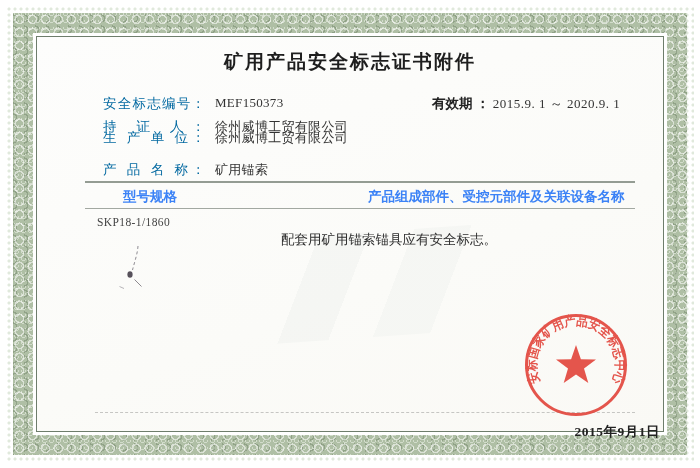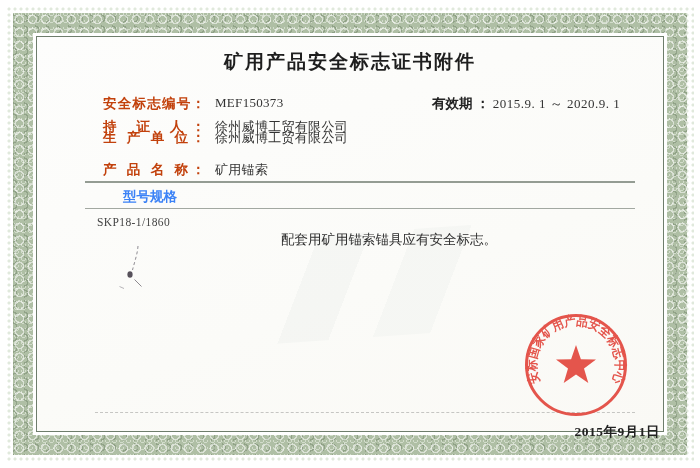--- a/index.html
+++ b/index.html
@@ -34,22 +34,22 @@
     border:1.5px solid #6e7d6c;
     background:linear-gradient(160deg,#fdfdfc 0%,#fbfbf8 60%,#faf9f5 100%);
   }
   .abs{position:absolute;}
   .title{
     left:0;right:0;top:49px;text-align:center;
     font-size:19px;font-weight:bold;letter-spacing:2px;color:#1e1e1e;
   }
   .frow{height:16px;font-size:13.5px;white-space:nowrap;}
   .flabel{
-    display:inline-block;width:102px;font-weight:bold;
-    text-align:justify;text-align-last:justify;color:#c2410c;
+    display:inline-block;width:102px;font-weight:normal;
+    text-align:justify;text-align-last:justify;color:#0369a1;
   }
   .fvalue{position:absolute;left:112px;top:0;font-size:13px;color:#333;letter-spacing:.3px;white-space:nowrap;}
   .validity{font-size:13.5px;white-space:nowrap;}
   .vlabel{font-weight:bold;color:#222;}
   .vvalue{font-size:13px;color:#333;letter-spacing:.5px;}
   .tline1{left:85px;top:181px;width:550px;border-top:2px solid #949c93;}
   .tline2{left:85px;top:208px;width:550px;border-top:1.2px solid #a2a8a1;}
   .th{font-size:13.5px;font-weight:bold;color:#3b82f6;white-space:nowrap;}
   .model{font-size:11.5px;color:#444;letter-spacing:.4px;white-space:nowrap;}
   .note{font-size:13.5px;color:#2e2e2e;white-space:nowrap;}
@@ -96,20 +96,21 @@
     <span class="fvalue">徐州威博工贸有限公司</span>
   </div>
 
   <div class="abs frow" style="left:103px;top:161px;">
     <span class="flabel">产 品 名 称：</span>
     <span class="fvalue">矿用锚索</span>
   </div>
 
   <div class="abs tline1"></div>
   <div class="abs th" style="left:95px;top:188px;width:110px;text-align:center;">型号规格</div>
+  <div class="abs th" style="left:368px;top:188px;">产品组成部件、受控元部件及关联设备名称</div>
   <div class="abs tline2"></div>
 
   <div class="abs model" style="left:97px;top:216px;">SKP18-1/1860</div>
   <div class="abs note" style="left:281px;top:231px;">配套用矿用锚索锚具应有安全标志。</div>
 
   <svg class="abs inkmark" viewBox="0 0 45 55">
     <path d="M20 3 C 19.5 11, 16.5 19, 14.5 27" stroke="#5a5560" stroke-width="0.9" fill="none" stroke-dasharray="3 2.5" opacity="0.75"></path>
     <ellipse cx="12" cy="31.5" rx="2.6" ry="3.2" fill="#39333f" opacity="0.85"></ellipse>
     <path d="M16.5 36.5 L23.5 43.5" stroke="#4c4650" stroke-width="0.9" fill="none" opacity="0.7"></path>
     <path d="M1.5 43.5 L6 45.5" stroke="#6a656f" stroke-width="0.8" fill="none" opacity="0.6"></path>

